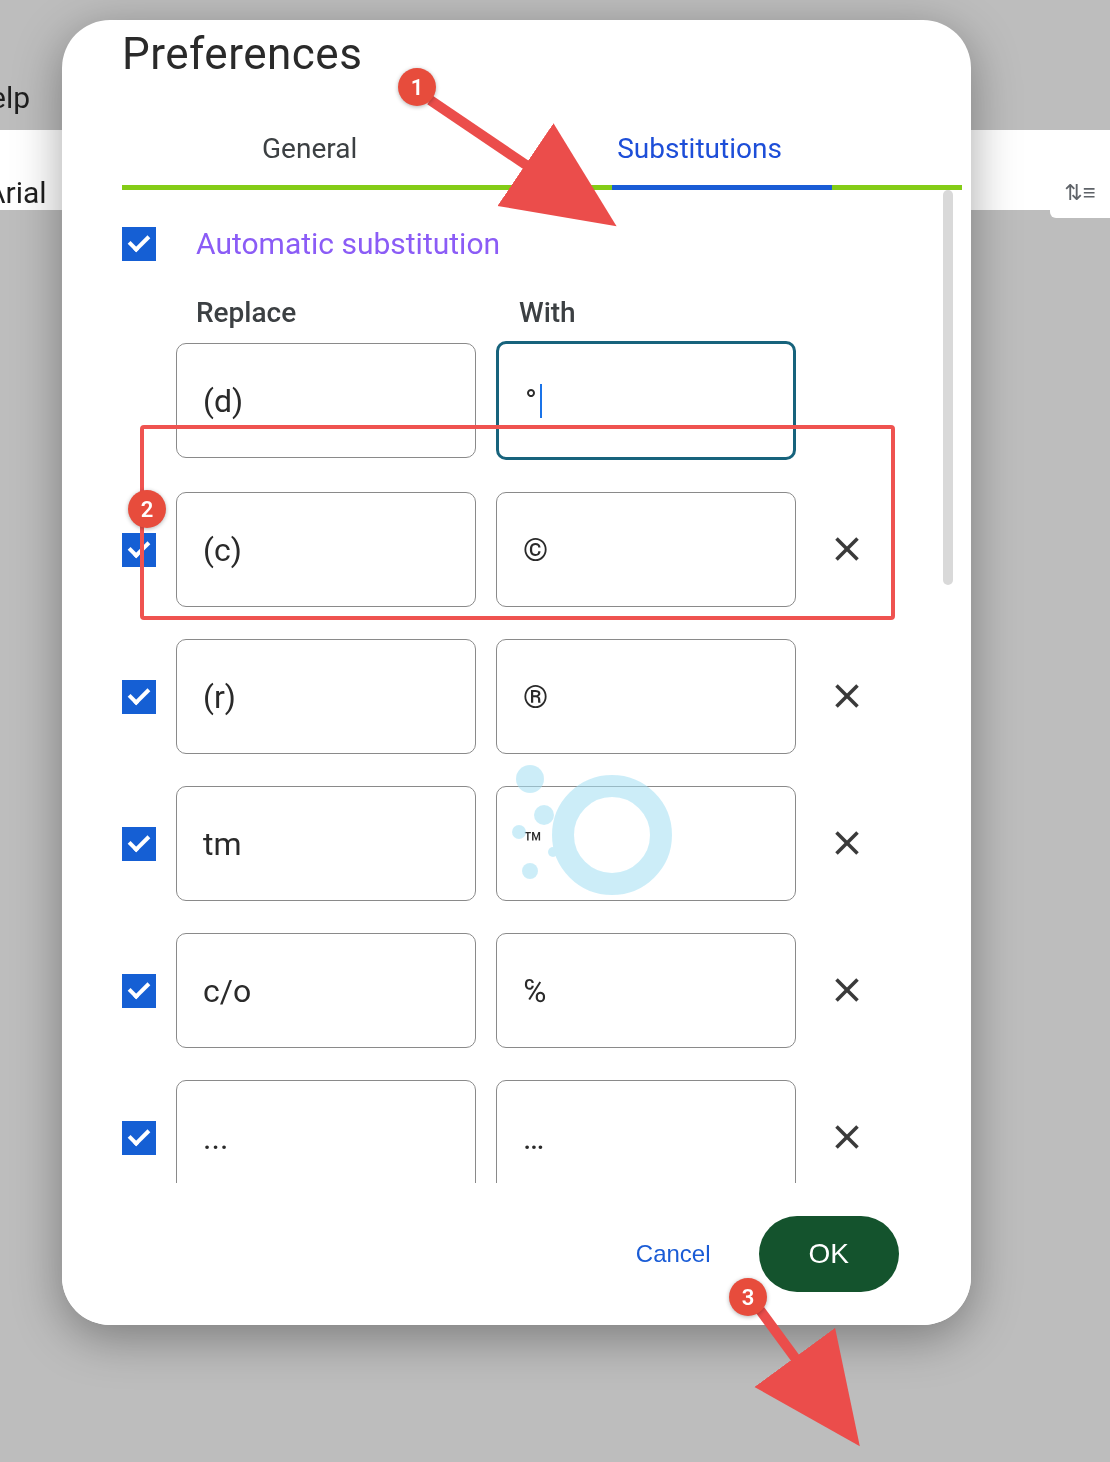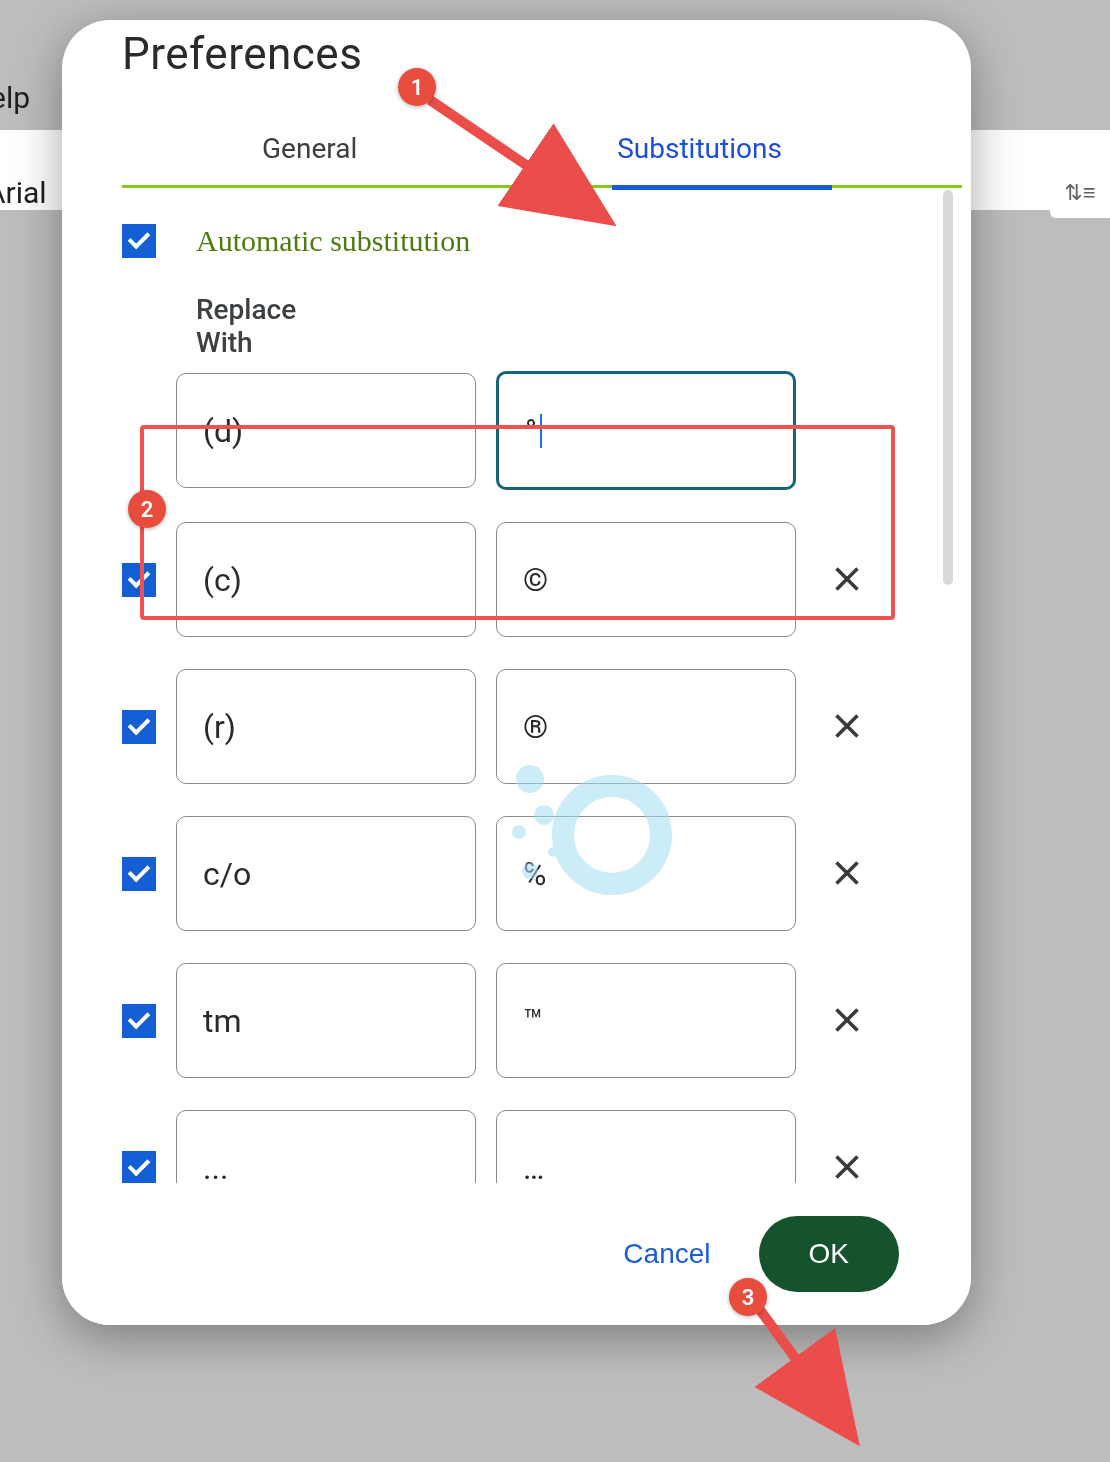--- a/index.html
+++ b/index.html
@@ -58,21 +58,21 @@
   .title {
     font-size:44px;
     color:#2a2a2a;
     letter-spacing:.5px;
     margin:8px 0 38px 0;
     font-weight:400;
   }
 
   .tabs {
     display:flex;
-    border-bottom:3px solid #84cc16;
+    border-bottom:5px solid #84cc16;
     margin-bottom:36px;
     position:relative;
     width:840px;
   }
   .tab {
     flex:0 0 auto;
     padding:14px 30px 20px;
     font-size:28px;
     color:#3c4043;
     cursor:pointer;
@@ -104,37 +104,36 @@
   }
   .chk::after{
     content:"";
     position:absolute;
     left:11px; top:4px;
     width:8px; height:16px;
     border:solid #fff;
     border-width:0 4px 4px 0;
     transform:rotate(45deg);
   }
-  .auto-sub-label { font-size:30px; color:#4d7c0f;font-family:Liberation Serif, serif; }
+  .auto-sub-label { font-size:30px; color:#8b5cf6; }
 
   .highlight-box{
     border:4px solid #ef5350;
     border-radius:4px;
     position:absolute;
     left:78px;
     top:405px;
     width:755px;
     height:195px;
     pointer-events:none;
   }
 
   .col-headers{
     display:flex;
     margin-left:74px;
-    flex-direction:column;
   }
   .col-headers .hdr{
     font-size:28px;
     color:#3c4043;
     font-weight:500;
   }
   .hdr-replace{ width:323px; }
   .hdr-with{ }
 
   .rows { margin-top:12px; }
@@ -189,21 +188,21 @@
     height:142px;
     display:flex;
     align-items:center;
     justify-content:flex-end;
     gap:26px;
     padding-right:72px;
     background:#fff;
   }
   .btn-cancel{
     color:#1a5cd6;
-    font-size:28px;
+    font-size:24px;
     font-weight:500;
     background:none;
     border:none;
     cursor:pointer;
     padding:16px 22px;
   }
   .btn-ok{
     background:#14532d;
     color:#fff;
     font-size:28px;
@@ -333,39 +332,39 @@
               <div class="xicon"><svg viewBox="0 0 24 24">
                   <line x1="3" y1="3" x2="21" y2="21"></line>
                   <line x1="21" y1="3" x2="3" y2="21"></line>
                 </svg></div>
             </div>
             <div class="row">
               <div class="chk-slot">
                 <div class="chk"></div>
               </div>
               <div class="field">
-                <span>c/o</span>
-              </div>
-              <div class="field">
-                <span>℅</span>
+                <span>tm</span>
+              </div>
+              <div class="field">
+                <span>™</span>
               </div>
               <div class="xicon"><svg viewBox="0 0 24 24">
                   <line x1="3" y1="3" x2="21" y2="21"></line>
                   <line x1="21" y1="3" x2="3" y2="21"></line>
                 </svg></div>
             </div>
             <div class="row">
               <div class="chk-slot">
                 <div class="chk"></div>
               </div>
               <div class="field">
-                <span>tm</span>
-              </div>
-              <div class="field">
-                <span>™</span>
+                <span>c/o</span>
+              </div>
+              <div class="field">
+                <span>℅</span>
               </div>
               <div class="xicon"><svg viewBox="0 0 24 24">
                   <line x1="3" y1="3" x2="21" y2="21"></line>
                   <line x1="21" y1="3" x2="3" y2="21"></line>
                 </svg></div>
             </div>
             <div class="row">
               <div class="chk-slot">
                 <div class="chk"></div>
               </div>

